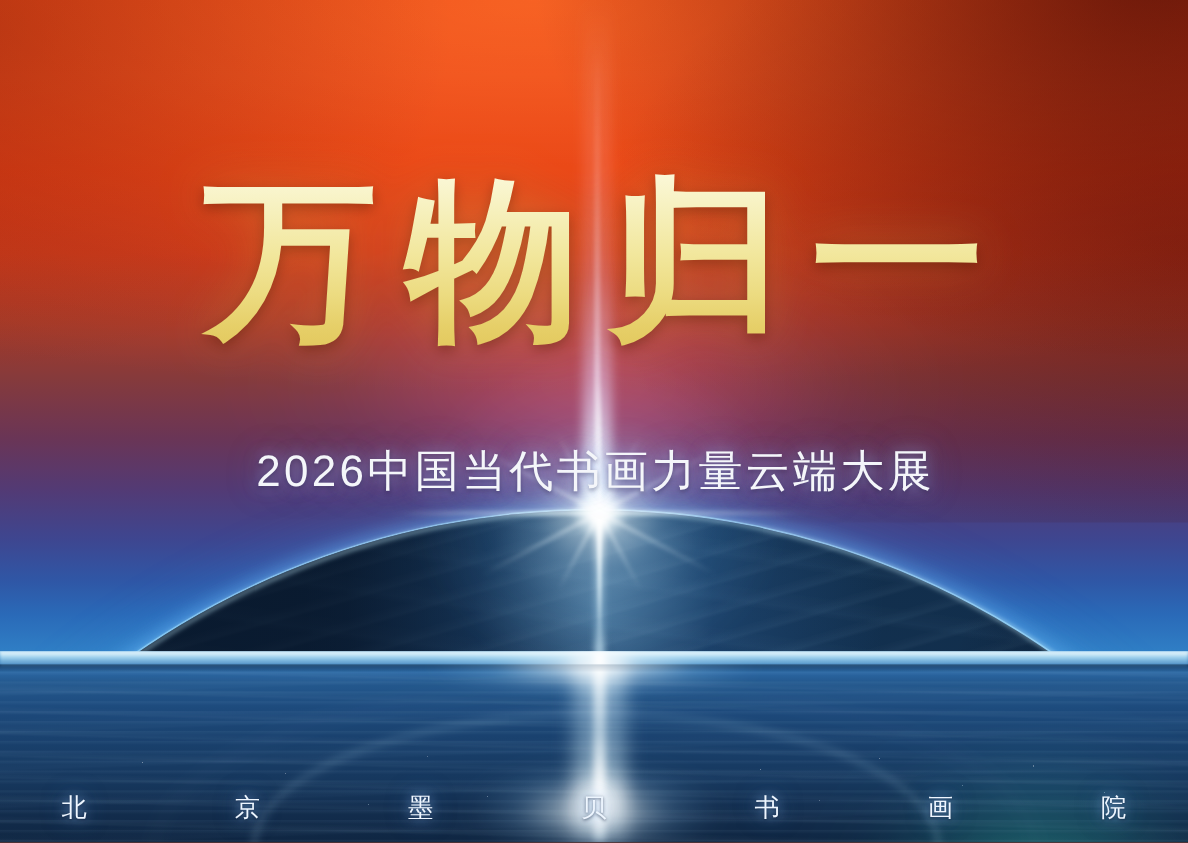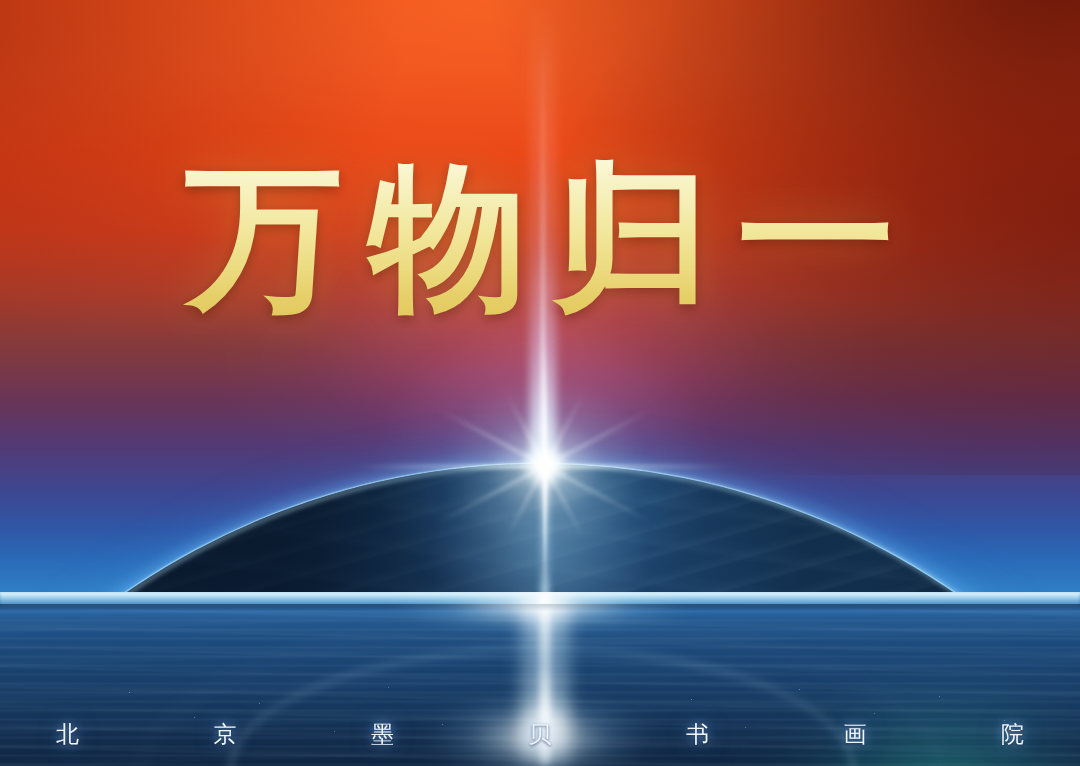--- a/index.html
+++ b/index.html
@@ -556,20 +556,21 @@
     <div class="water-beam"></div>
     <div class="water-beam-core"></div>
     <div class="water-hotspot"></div>
     <div class="horizon-dark"></div>
     <div class="horizon-band"></div>
     <div class="water-hotspot-top"></div>
   </div>
 
   <div class="title">万物归一</div>
 
+  <div class="subtitle">2026中国当代书画力量云端大展</div>
 
   <div class="footer">
     <span class="footer-char">北</span>
     <span class="footer-char">京</span>
     <span class="footer-char">墨</span>
     <span class="footer-char">贝</span>
     <span class="footer-char">书</span>
     <span class="footer-char">画</span>
     <span class="footer-char">院</span>
   </div>

